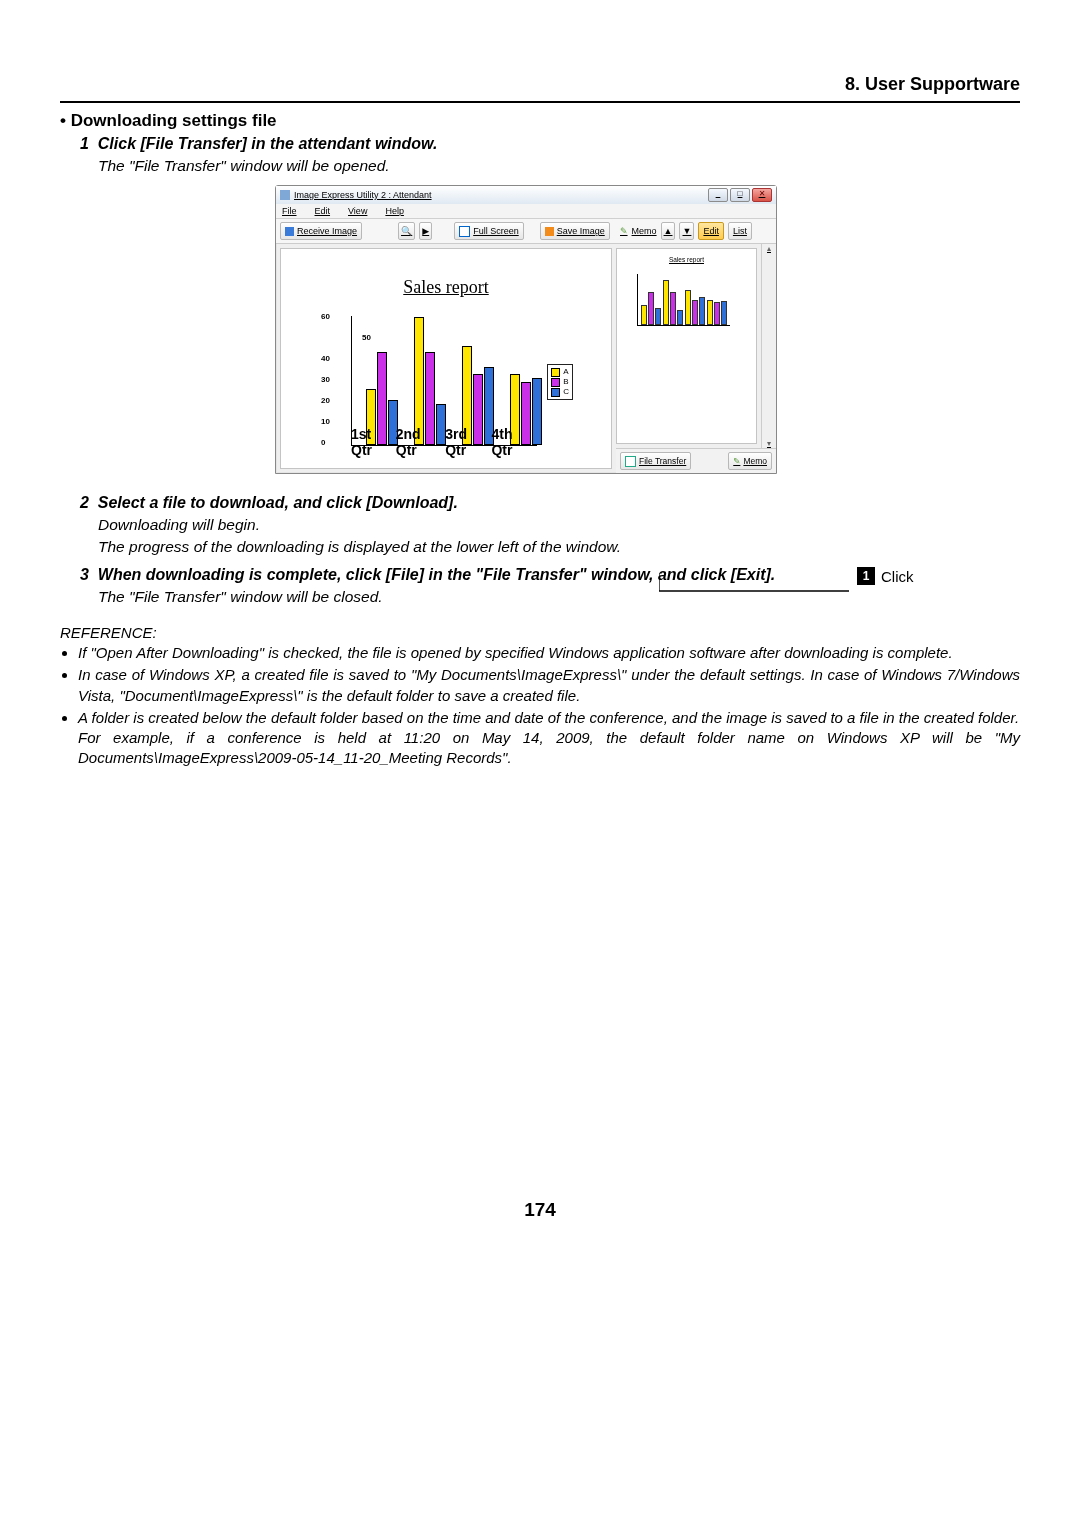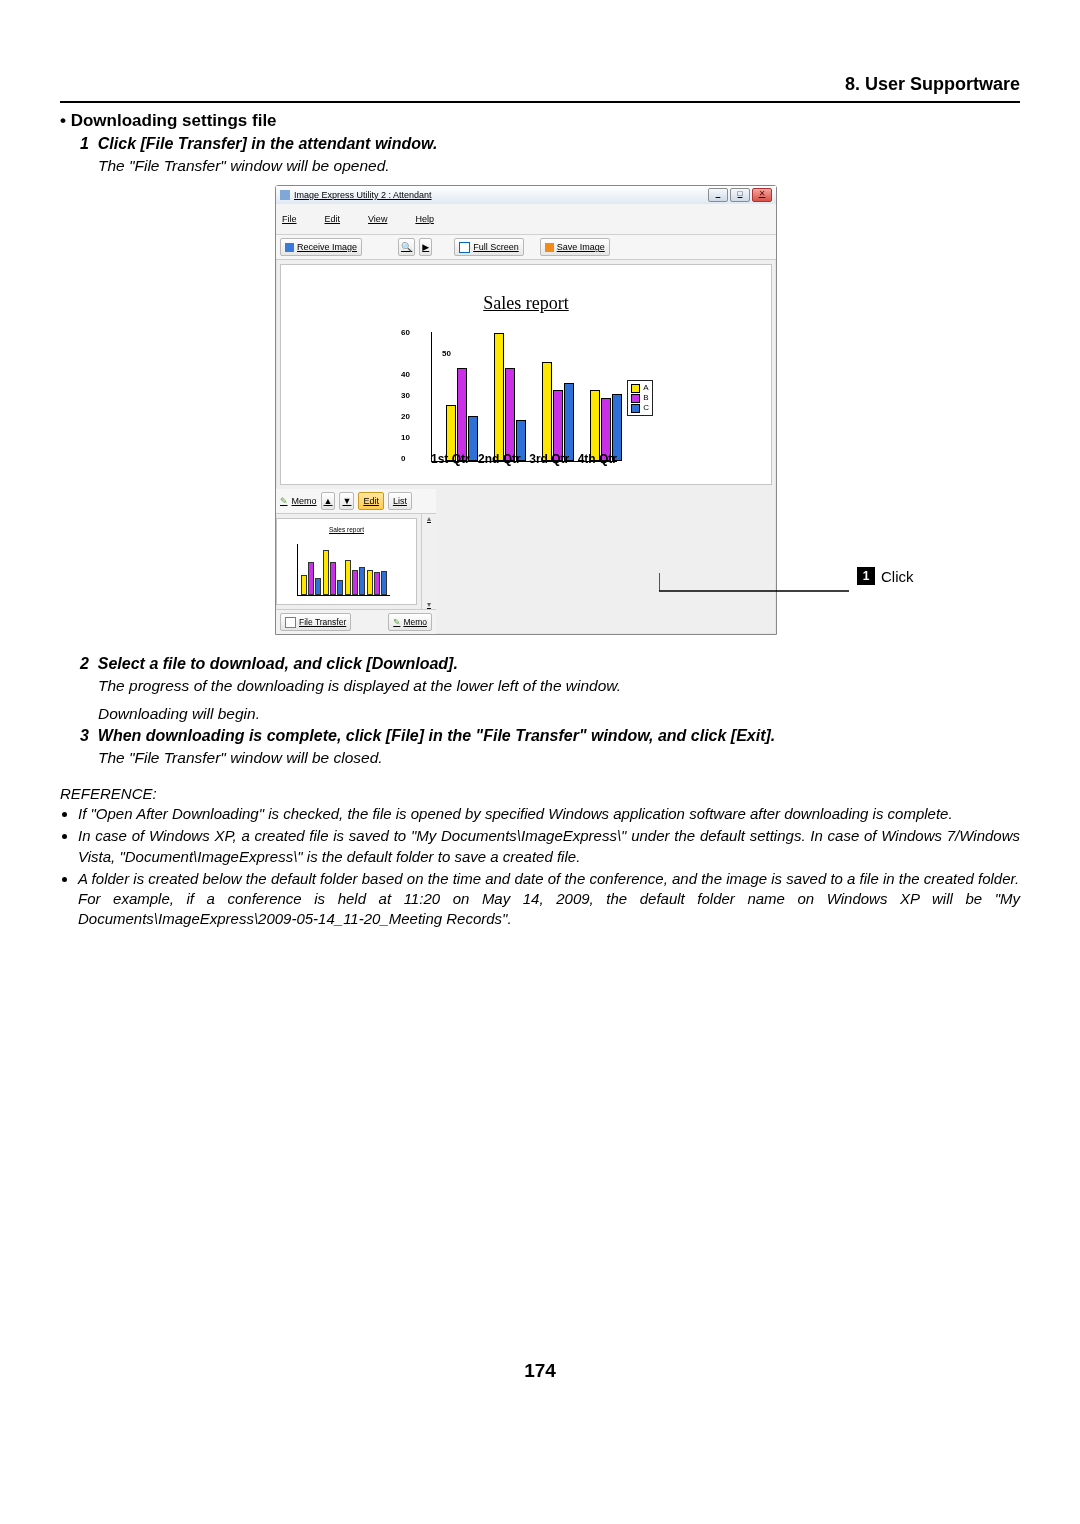--- a/index.html
+++ b/index.html
@@ -105,23 +105,23 @@
     border:1px solid #8c8c8c;
     background: linear-gradient(#f5f9ff,#cfd9e6);
     font-size: 8px;
     line-height: 10px;
     text-align: center;
     border-radius:2px;
   }
   .wb.close { background: linear-gradient(#f4a6a0,#d85246); color:#600; border-color:#a33; }
   .menubar {
     display:flex;
-    gap:28px;
+    gap:18px;
     font-size:9px;
-    padding:10px 6px;
+    padding:2px 6px;
     background:#f4f4f4;
     border-bottom:1px solid #d0d0d0;
   }
   .toolbar {
     display:flex;
     align-items:center;
     padding:3px 4px;
     background:#f6f6f6;
     border-bottom:1px solid #ccc;
     font-size:9px;
@@ -181,23 +181,23 @@
   }
   .bar-group{
     position:absolute;bottom:0;
     width:32px;
     display:flex;
     gap:1px;
     align-items:flex-end;
   }
   .bar{width:10px;border:1px solid #000;}
   .x-labels{
-    position:absolute;bottom:16px;left:30px;right:34px;
+    position:absolute;bottom:8px;left:30px;right:34px;
     display:flex;justify-content:space-between;
-    font-size:12px;font-weight:bold;
+    font-size:14px;font-weight:bold;
   }
   .legend{
     position:absolute;
     right:-2px;top:48px;
     border:1px solid #222;
     background:#fff;
     padding:2px 3px;
     font-size:8px;
   }
   .legend-row{display:flex;align-items:center;gap:3px;line-height:10px;}
@@ -301,21 +301,21 @@
           <span class="wb close">✕</span>
         </div>
       </div>
       <div class="menubar">
         <span>File</span>
         <span>Edit</span>
         <span>View</span>
         <span>Help</span>
       </div>
 
-      <div style="display:flex;flex-direction:column;">
+      <div style="display:flex;">
 
         <div style="flex:1;display:flex;flex-direction:column;">
           <div class="toolbar">
             <span class="tool-btn">
               <span class="icon-sq blue"></span>
               <span>Receive Image</span>
             </span>
             <span style="width:28px;"></span>
             <span class="tool-btn small">🔍</span>
             <span class="tool-btn small">▶</span>
@@ -459,22 +459,22 @@
       </div>
     </div>
   </div>
 
   <div class="step">
     <span class="step-line">
       <span>2</span>&nbsp;
       <span>Select a file to download, and click [Download].</span>
     </span>
   </div>
+  <div class="step-desc" style="margin-bottom:2px;">Downloading will begin.</div>
   <div class="step-desc">The progress of the downloading is displayed at the lower left of the window.</div>
-  <div class="step-desc" style="margin-bottom:2px;">Downloading will begin.</div>
 
   <div class="step">
     <span class="step-line">
       <span>3</span>&nbsp;
       <span>When downloading is complete, click [File] in the "File Transfer" window, and click [Exit].</span>
     </span>
   </div>
   <div class="step-desc">The "File Transfer" window will be closed.</div>
 
   <div class="ref-head">REFERENCE:</div>

